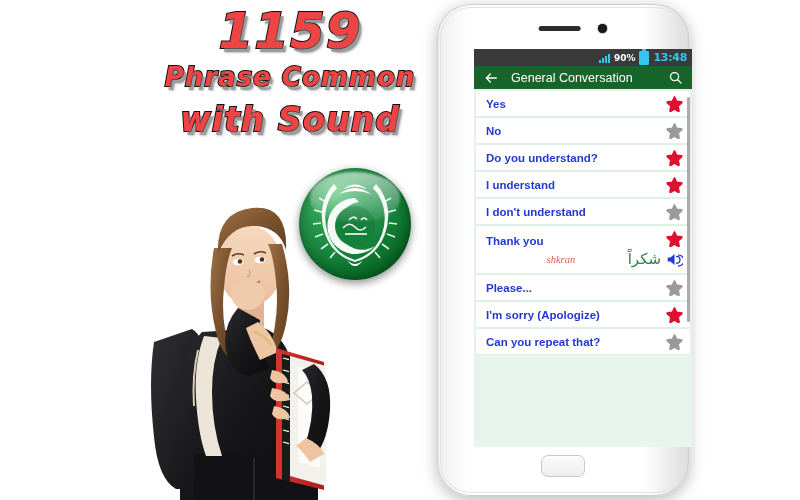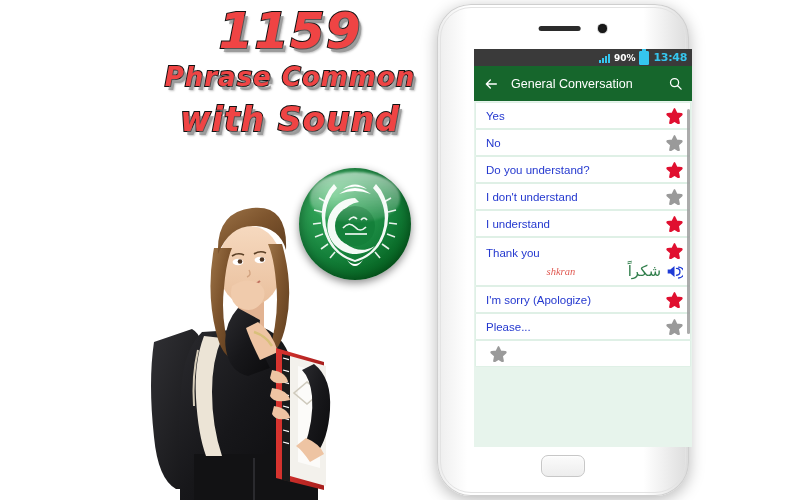--- a/index.html
+++ b/index.html
@@ -210,21 +210,21 @@
   }
   .clock {
     color: #35c6ef;
     font-size: 11px;
     font-weight: bold;
     font-family: "DejaVu Sans", sans-serif;
     letter-spacing: -0.3px;
   }
 
   .actionbar {
-    height: 35px;
+    height: 23px;
     background: #16662c;
     display: flex;
     align-items: center;
     padding: 0 9px;
     gap: 10px;
   }
   .ab-back {
     width: 16px;
     height: 16px;
     flex: 0 0 auto;
@@ -261,21 +261,21 @@
     display: flex;
     align-items: center;
     padding: 0 7px 0 10px;
     box-shadow: 0 0 0 0.5px #d8ece0;
     cursor: pointer;
   }
   .row-label {
     flex: 1 1 auto;
     color: #2438cf;
     font-size: 11.5px;
-    font-weight: normal;
+    font-weight: bold;
     font-family: "Liberation Sans", sans-serif;
     white-space: nowrap;
     overflow: hidden;
     text-overflow: ellipsis;
   }
   .star {
     width: 17px;
     height: 17px;
     flex: 0 0 auto;
     margin-left: 4px;
@@ -521,61 +521,62 @@
               <path d="M12 2.6 l2.9 6.1 l6.6 .9 q1.6 .3 .5 1.5 l-4.8 4.5 l1.2 6.5 q.3 1.6 -1.2 .9 L12 19.8 l-5.2 3.2 q-1.5 .7 -1.2 -.9 l1.2 -6.5 l-4.8 -4.5 q-1.1 -1.2 .5 -1.5 l6.6 -.9 z" fill="#9a9a9a" stroke="#9a9a9a" stroke-width="2.2" stroke-linejoin="round"></path>
             </svg>
           </div>
           <div class="row">
             <div class="row-label">Do you understand?</div>
             <svg class="star" viewBox="0 0 24 24">
               <path d="M12 2.6 l2.9 6.1 l6.6 .9 q1.6 .3 .5 1.5 l-4.8 4.5 l1.2 6.5 q.3 1.6 -1.2 .9 L12 19.8 l-5.2 3.2 q-1.5 .7 -1.2 -.9 l1.2 -6.5 l-4.8 -4.5 q-1.1 -1.2 .5 -1.5 l6.6 -.9 z" fill="#e01030" stroke="#e01030" stroke-width="2.2" stroke-linejoin="round"></path>
             </svg>
           </div>
           <div class="row">
+            <div class="row-label">I understand</div>
+            <svg class="star" viewBox="0 0 24 24">
+              <path d="M12 2.6 l2.9 6.1 l6.6 .9 q1.6 .3 .5 1.5 l-4.8 4.5 l1.2 6.5 q.3 1.6 -1.2 .9 L12 19.8 l-5.2 3.2 q-1.5 .7 -1.2 -.9 l1.2 -6.5 l-4.8 -4.5 q-1.1 -1.2 .5 -1.5 l6.6 -.9 z" fill="#e01030" stroke="#e01030" stroke-width="2.2" stroke-linejoin="round"></path>
+            </svg>
+          </div>
+          <div class="row">
             <div class="row-label">I don't understand</div>
             <svg class="star" viewBox="0 0 24 24">
               <path d="M12 2.6 l2.9 6.1 l6.6 .9 q1.6 .3 .5 1.5 l-4.8 4.5 l1.2 6.5 q.3 1.6 -1.2 .9 L12 19.8 l-5.2 3.2 q-1.5 .7 -1.2 -.9 l1.2 -6.5 l-4.8 -4.5 q-1.1 -1.2 .5 -1.5 l6.6 -.9 z" fill="#9a9a9a" stroke="#9a9a9a" stroke-width="2.2" stroke-linejoin="round"></path>
-            </svg>
-          </div>
-          <div class="row">
-            <div class="row-label">I understand</div>
-            <svg class="star" viewBox="0 0 24 24">
-              <path d="M12 2.6 l2.9 6.1 l6.6 .9 q1.6 .3 .5 1.5 l-4.8 4.5 l1.2 6.5 q.3 1.6 -1.2 .9 L12 19.8 l-5.2 3.2 q-1.5 .7 -1.2 -.9 l1.2 -6.5 l-4.8 -4.5 q-1.1 -1.2 .5 -1.5 l6.6 -.9 z" fill="#e01030" stroke="#e01030" stroke-width="2.2" stroke-linejoin="round"></path>
             </svg>
           </div>
           <div class="row row-expanded">
             <div class="rx-top">
               <div class="row-label">Thank you</div>
               <svg class="star" viewBox="0 0 24 24">
                 <path d="M12 2.6 l2.9 6.1 l6.6 .9 q1.6 .3 .5 1.5 l-4.8 4.5 l1.2 6.5 q.3 1.6 -1.2 .9 L12 19.8 l-5.2 3.2 q-1.5 .7 -1.2 -.9 l1.2 -6.5 l-4.8 -4.5 q-1.1 -1.2 .5 -1.5 l6.6 -.9 z" fill="#e01030" stroke="#e01030" stroke-width="2.2" stroke-linejoin="round"></path>
               </svg>
             </div>
             <div class="rx-bottom">
               <div class="rx-translit">shkran</div>
               <div class="rx-arabic">شكراً</div>
               <svg class="rx-speaker" viewBox="0 0 24 22">
                 <path d="M2 8 h4 L12 3 v16 L6 14 H2 z" fill="#1f3bd6"></path>
                 <path d="M15 6.5 a 5 5 0 0 1 0 10" stroke="#1f3bd6" stroke-width="2" fill="none" stroke-linecap="round"></path>
                 <path d="M18 4.5 a 8 8 0 0 1 0 16" stroke="#1f3bd6" stroke-width="2" fill="none" stroke-linecap="round"></path>
               </svg>
             </div>
           </div>
           <div class="row">
+            <div class="row-label">Please...</div>
+            <svg class="star" viewBox="0 0 24 24">
+              <path d="M12 2.6 l2.9 6.1 l6.6 .9 q1.6 .3 .5 1.5 l-4.8 4.5 l1.2 6.5 q.3 1.6 -1.2 .9 L12 19.8 l-5.2 3.2 q-1.5 .7 -1.2 -.9 l1.2 -6.5 l-4.8 -4.5 q-1.1 -1.2 .5 -1.5 l6.6 -.9 z" fill="#9a9a9a" stroke="#9a9a9a" stroke-width="2.2" stroke-linejoin="round"></path>
+            </svg>
+          </div>
+          <div class="row">
             <div class="row-label">I'm sorry (Apologize)</div>
             <svg class="star" viewBox="0 0 24 24">
               <path d="M12 2.6 l2.9 6.1 l6.6 .9 q1.6 .3 .5 1.5 l-4.8 4.5 l1.2 6.5 q.3 1.6 -1.2 .9 L12 19.8 l-5.2 3.2 q-1.5 .7 -1.2 -.9 l1.2 -6.5 l-4.8 -4.5 q-1.1 -1.2 .5 -1.5 l6.6 -.9 z" fill="#e01030" stroke="#e01030" stroke-width="2.2" stroke-linejoin="round"></path>
             </svg>
           </div>
           <div class="row">
-            <div class="row-label">Please...</div>
-            <svg class="star" viewBox="0 0 24 24">
-              <path d="M12 2.6 l2.9 6.1 l6.6 .9 q1.6 .3 .5 1.5 l-4.8 4.5 l1.2 6.5 q.3 1.6 -1.2 .9 L12 19.8 l-5.2 3.2 q-1.5 .7 -1.2 -.9 l1.2 -6.5 l-4.8 -4.5 q-1.1 -1.2 .5 -1.5 l6.6 -.9 z" fill="#9a9a9a" stroke="#9a9a9a" stroke-width="2.2" stroke-linejoin="round"></path>
-            </svg>
-          </div>
-          <div class="row">
+            <div class="row-label">Can you repeat that?</div>
             <svg class="star" viewBox="0 0 24 24">
               <path d="M12 2.6 l2.9 6.1 l6.6 .9 q1.6 .3 .5 1.5 l-4.8 4.5 l1.2 6.5 q.3 1.6 -1.2 .9 L12 19.8 l-5.2 3.2 q-1.5 .7 -1.2 -.9 l1.2 -6.5 l-4.8 -4.5 q-1.1 -1.2 .5 -1.5 l6.6 -.9 z" fill="#9a9a9a" stroke="#9a9a9a" stroke-width="2.2" stroke-linejoin="round"></path>
             </svg>
           </div>
           <div class="scrollbar-track">
           <div class="scrollbar-thumb"></div>
         </div>
       </div>
 
     </div>

